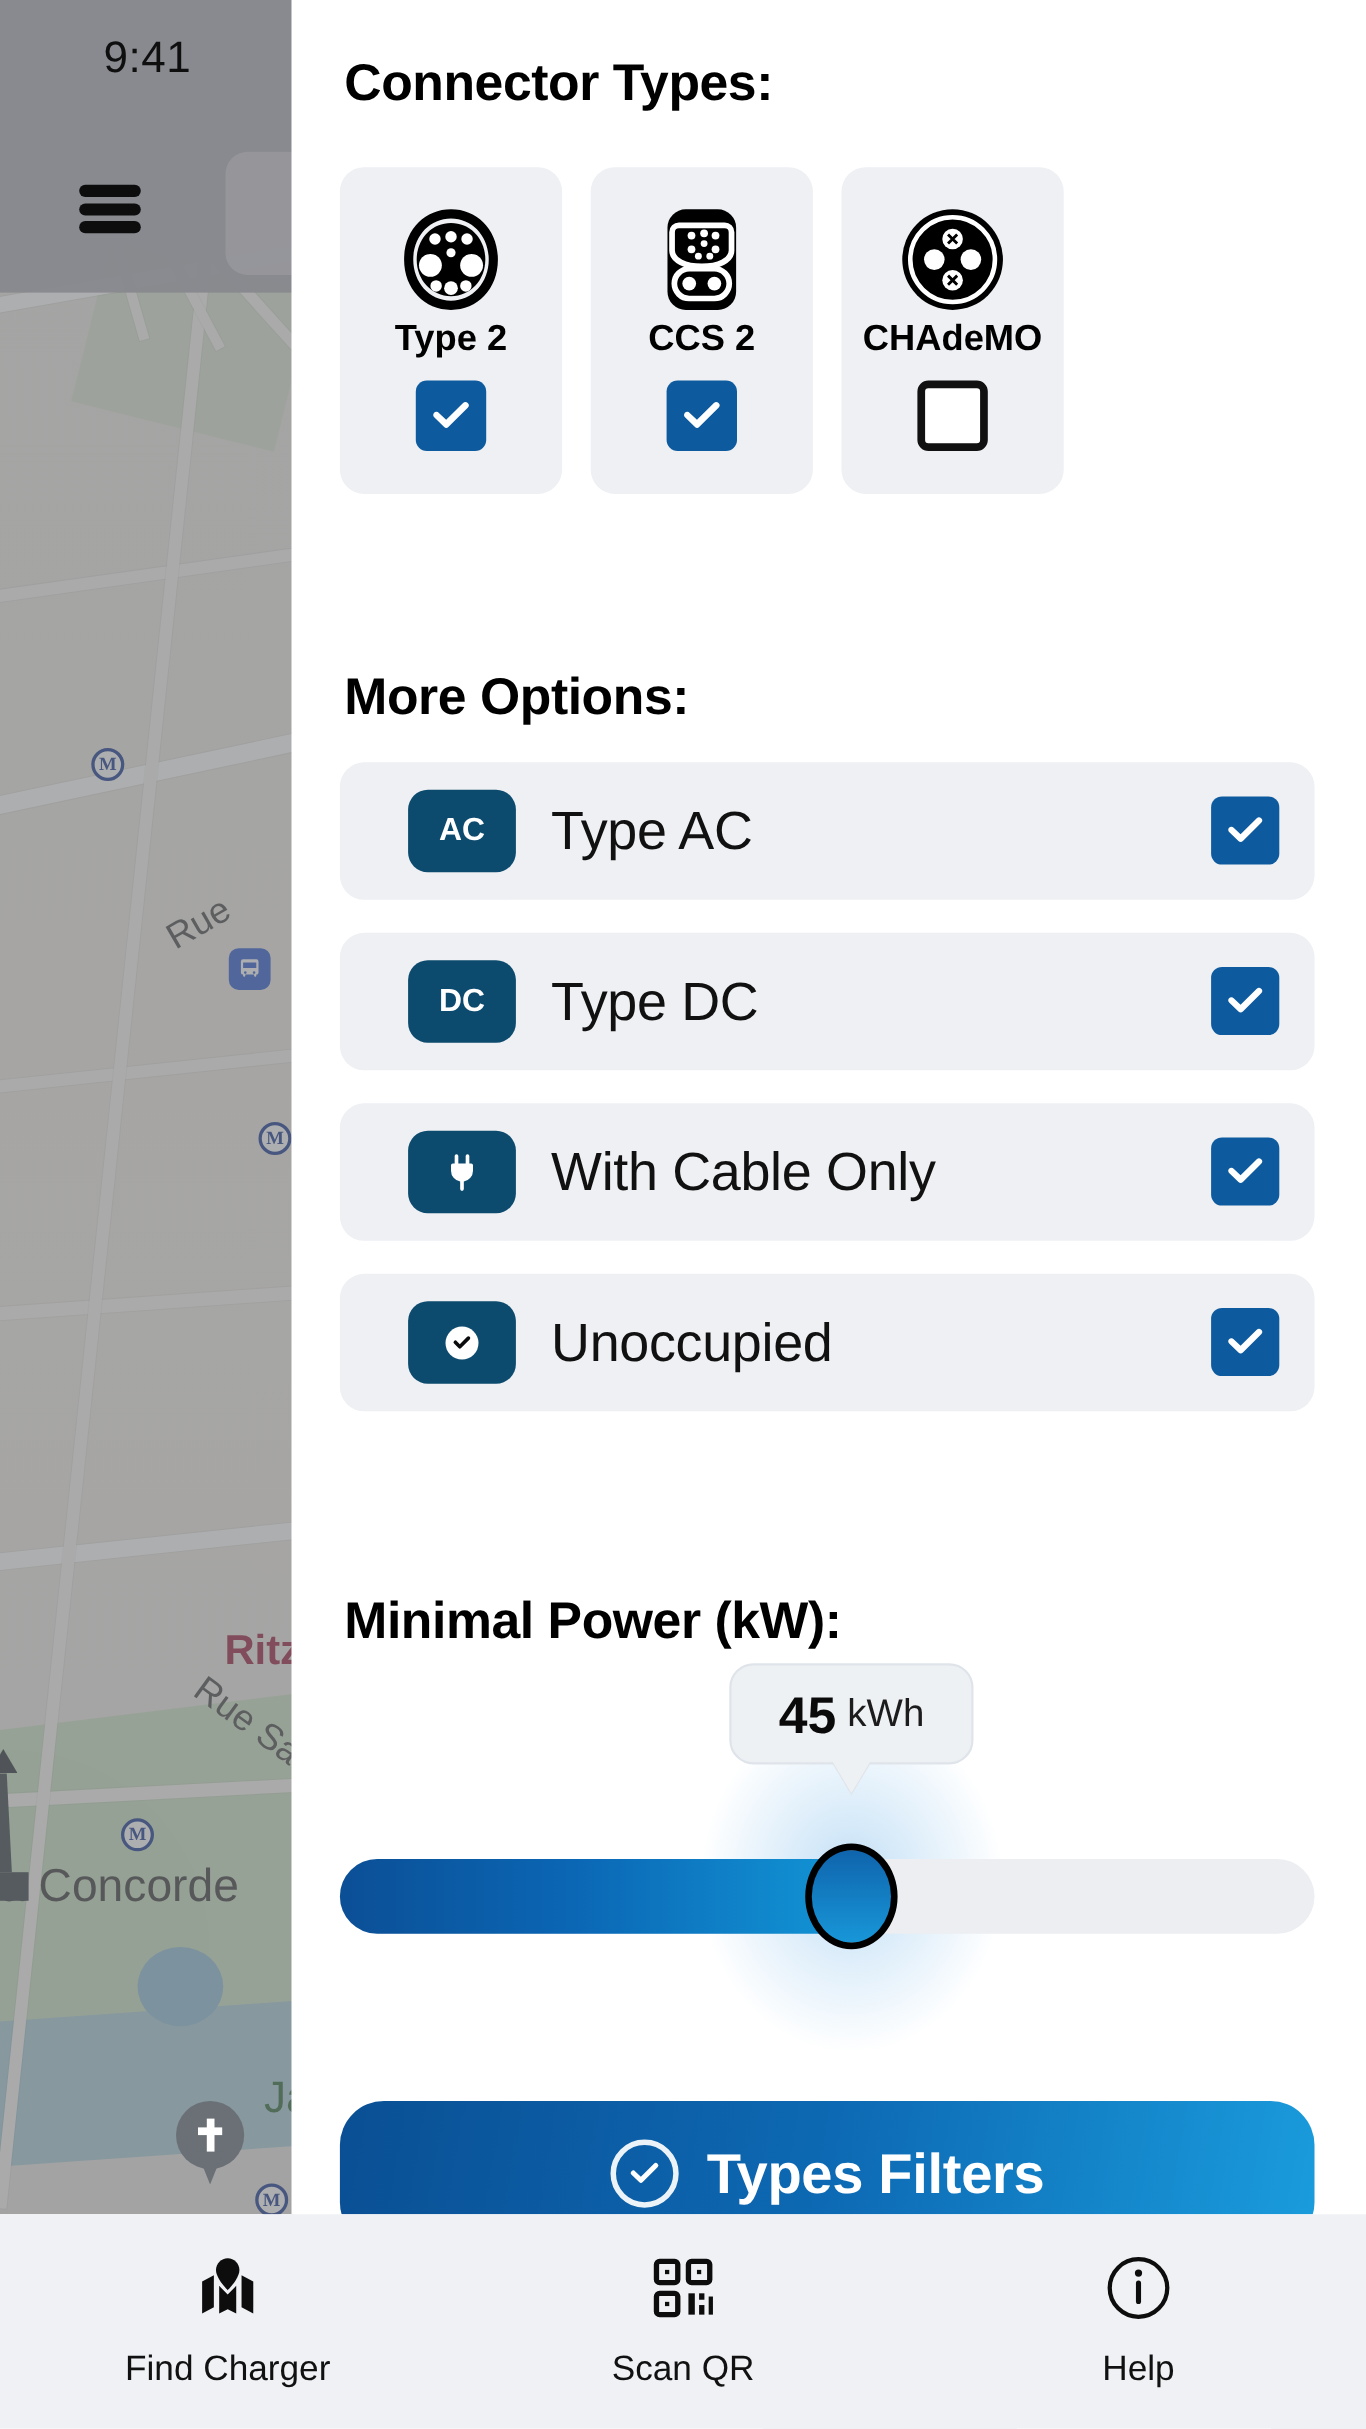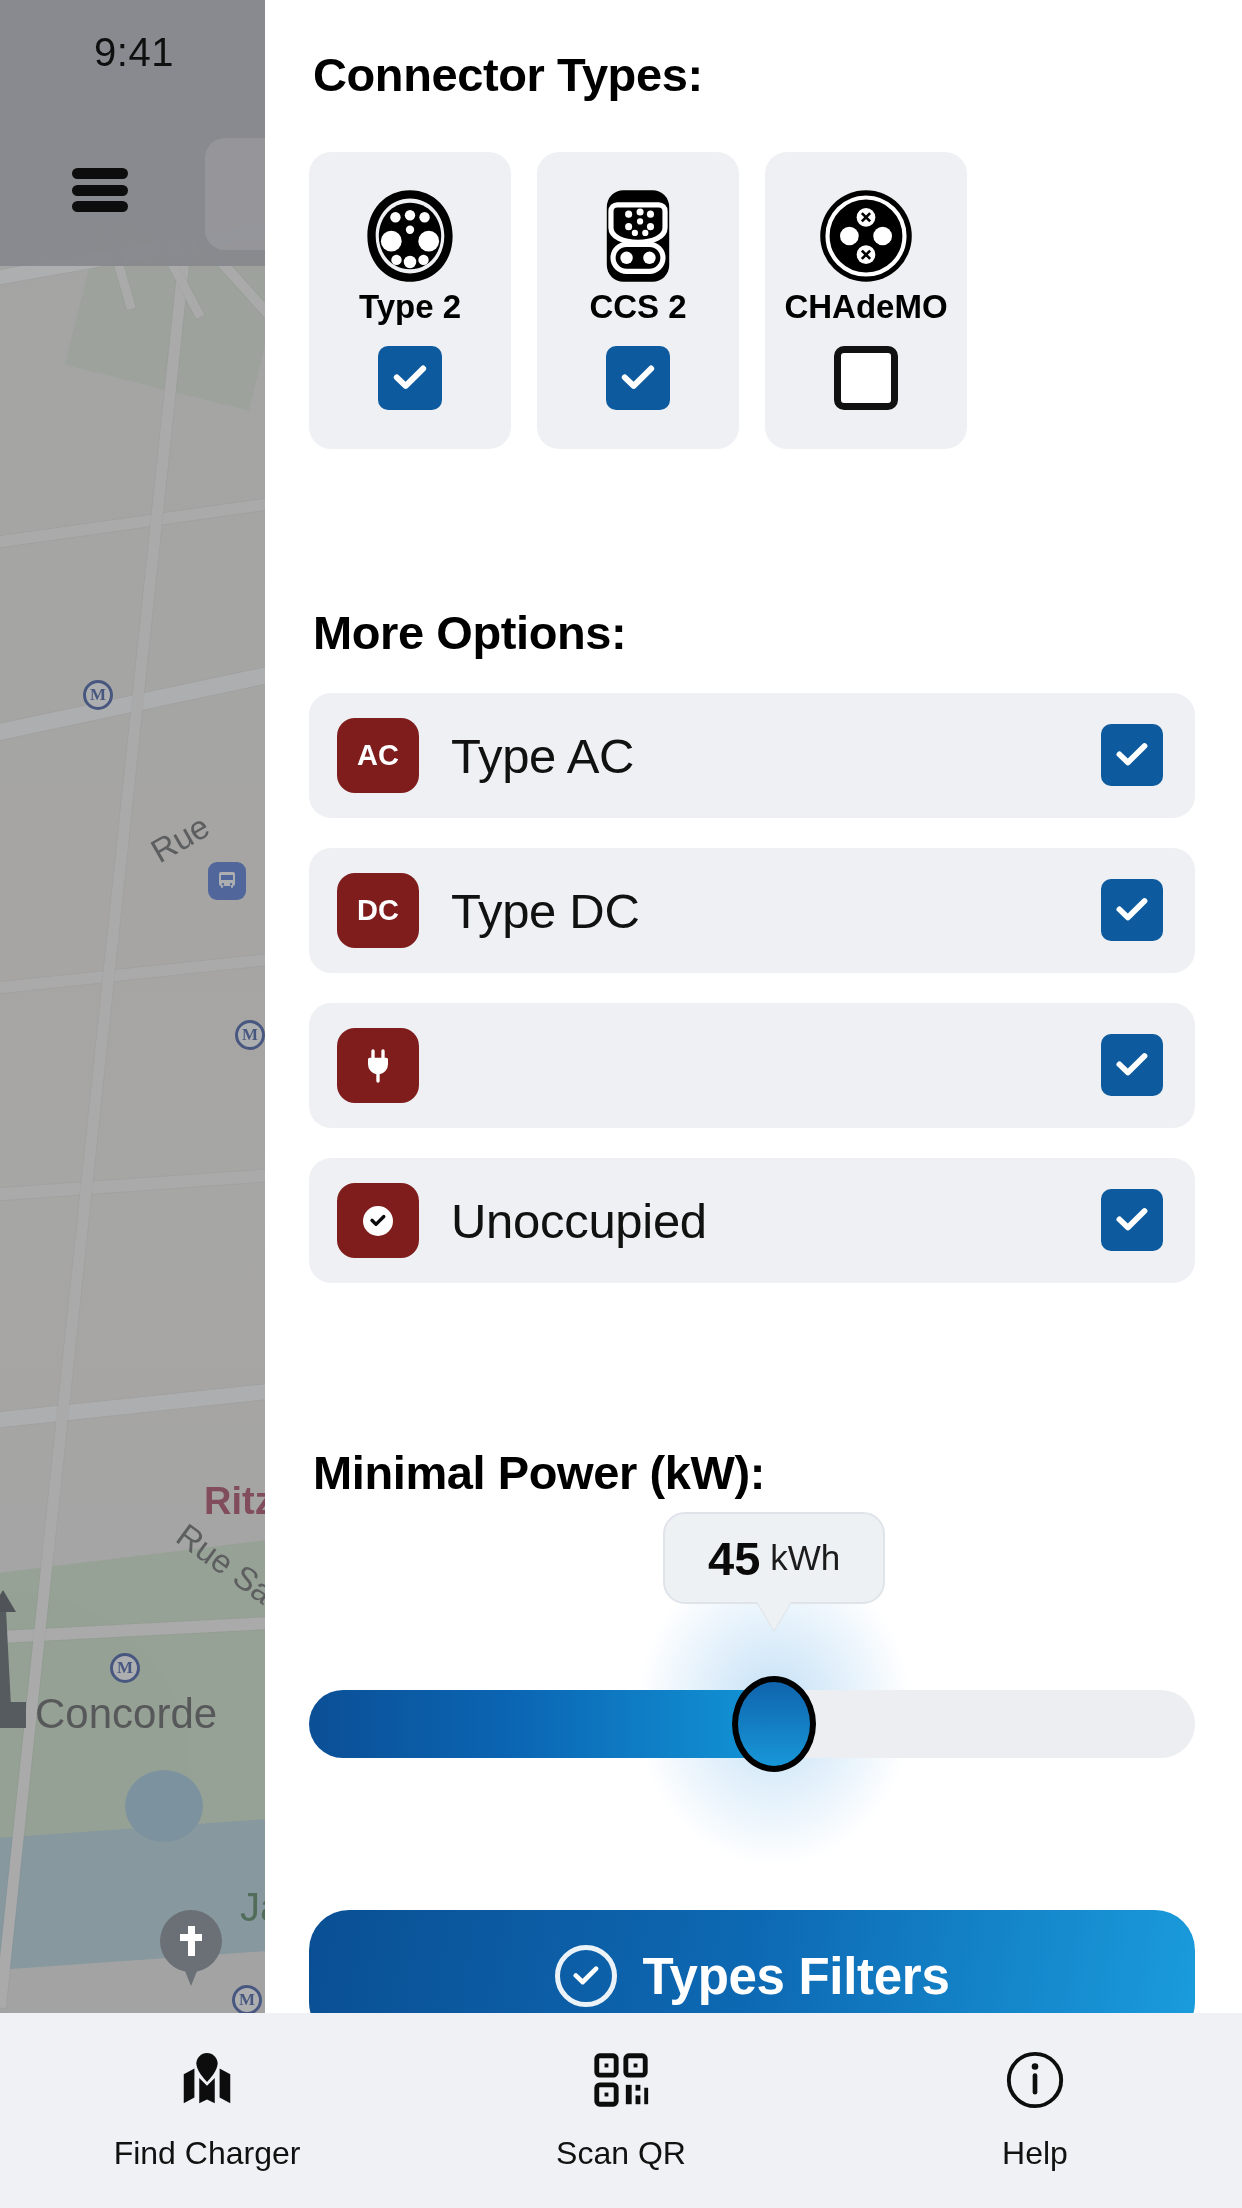--- a/index.html
+++ b/index.html
@@ -188,23 +188,23 @@
   
   .opt-list { position: absolute; left: 44px; top: 693px; width: 886px; }
   .opt-row {
     position: relative;
     width: 886px; height: 125px;
     background: #eef0f3; border-radius: 22px;
     margin-bottom: 30px;
     display: flex; align-items: center;
   }
   .opt-badge {
-    margin-left: 28px;
-    width: 82px; height: 75px; border-radius: 18px;
-    background: #7f1d1d;
+    margin-left: 62px;
+    width: 98px; height: 75px; border-radius: 18px;
+    background: #0c4a6e;
     display: flex; align-items: center; justify-content: center;
     color: #fff; font-size: 29px; font-weight: bold;
   }
   .opt-badge svg { width: 40px; height: 40px; fill: #fff; }
   .opt-text {
     margin-left: 32px;
     font-size: 49px; color: #111; letter-spacing: -.3px;
   }
   .opt-cb {
     position: absolute; right: 32px; top: 31px;
@@ -465,20 +465,21 @@
             </svg>
         </div>
       </div>
 
       <div class="opt-row">
         <div class="opt-badge">
           <svg viewBox="0 0 24 24">
               <path d="M9 2a1 1 0 0 1 1 1v4h4V3a1 1 0 1 1 2 0v4h1a1 1 0 0 1 1 1v3a6 6 0 0 1-5 5.9V21a1 1 0 1 1-2 0v-4.1A6 6 0 0 1 6 11V8a1 1 0 0 1 1-1h1V3a1 1 0 0 1 1-1z"></path>
             </svg>
         </div>
+        <div class="opt-text">With Cable Only</div>
         <div class="opt-cb">
           <svg viewBox="0 0 24 24">
               <path d="M20.3 5.7a1.6 1.6 0 0 0-2.3 0L9.6 14 6 10.6a1.6 1.6 0 1 0-2.2 2.3l4.7 4.5a1.6 1.6 0 0 0 2.3 0l9.5-9.4a1.6 1.6 0 0 0 0-2.3z" fill="#fff"></path>
             </svg>
         </div>
       </div>
 
       <div class="opt-row">
         <div class="opt-badge">
           <svg viewBox="0 0 24 24">

